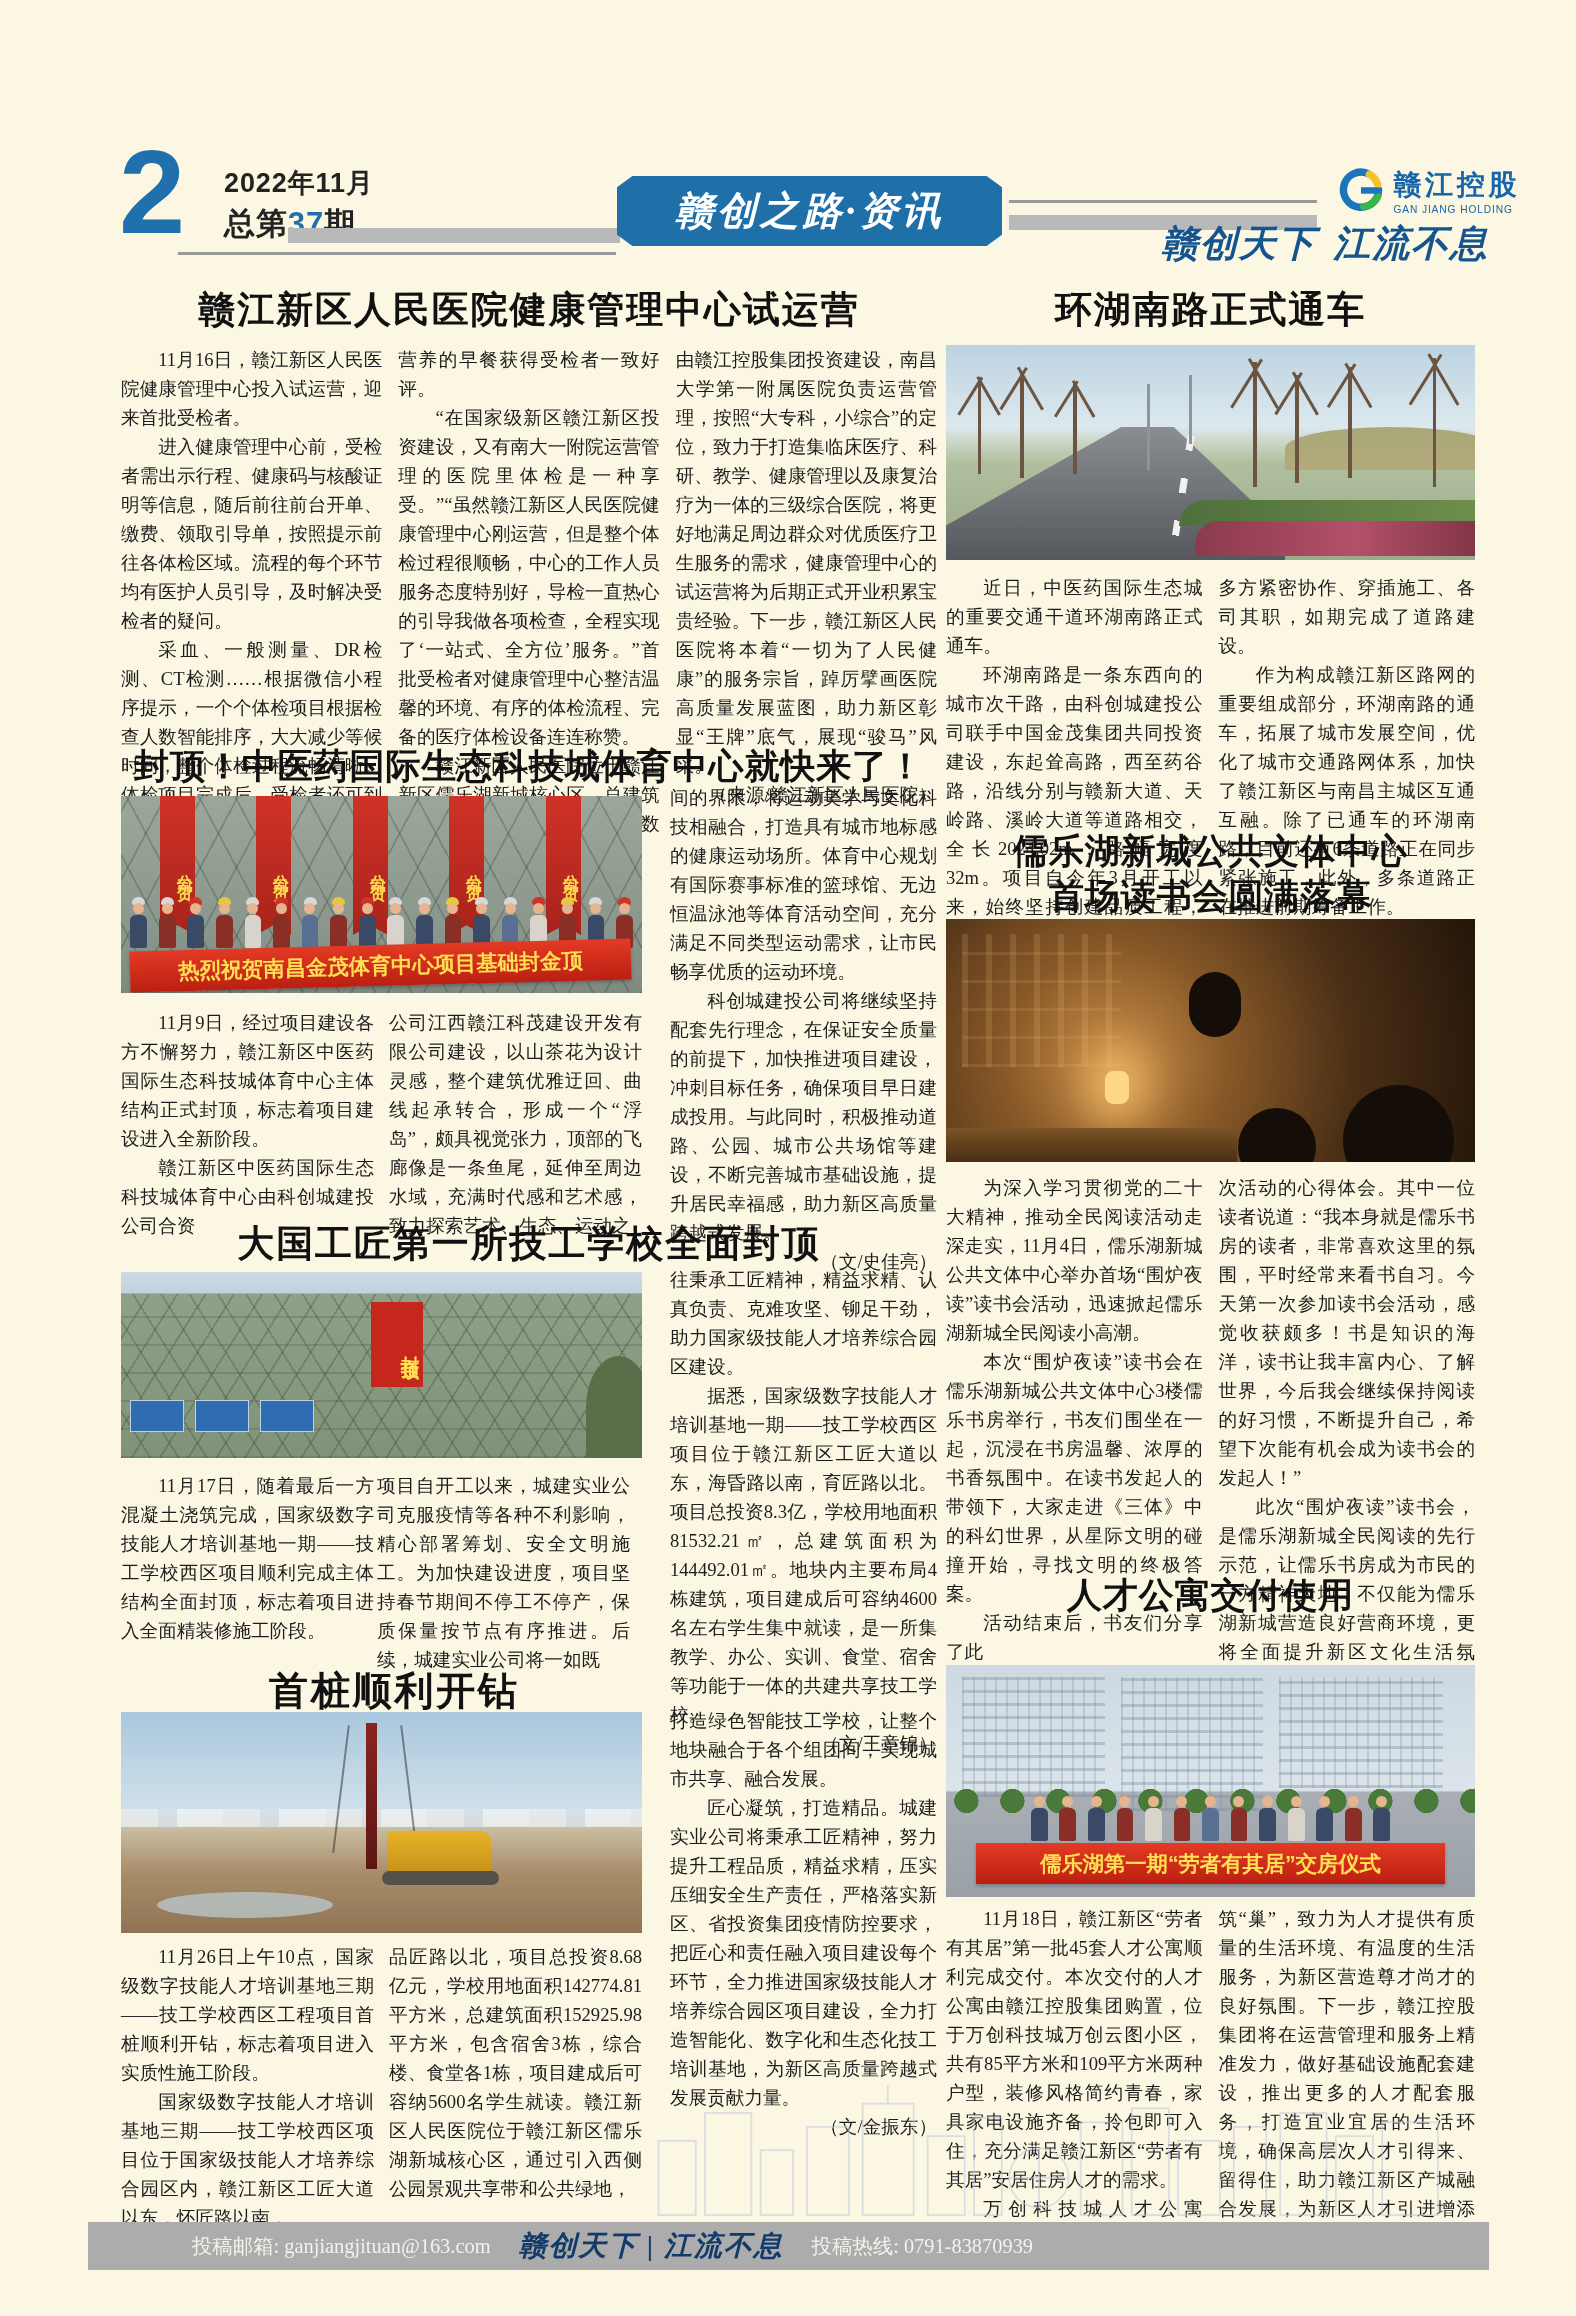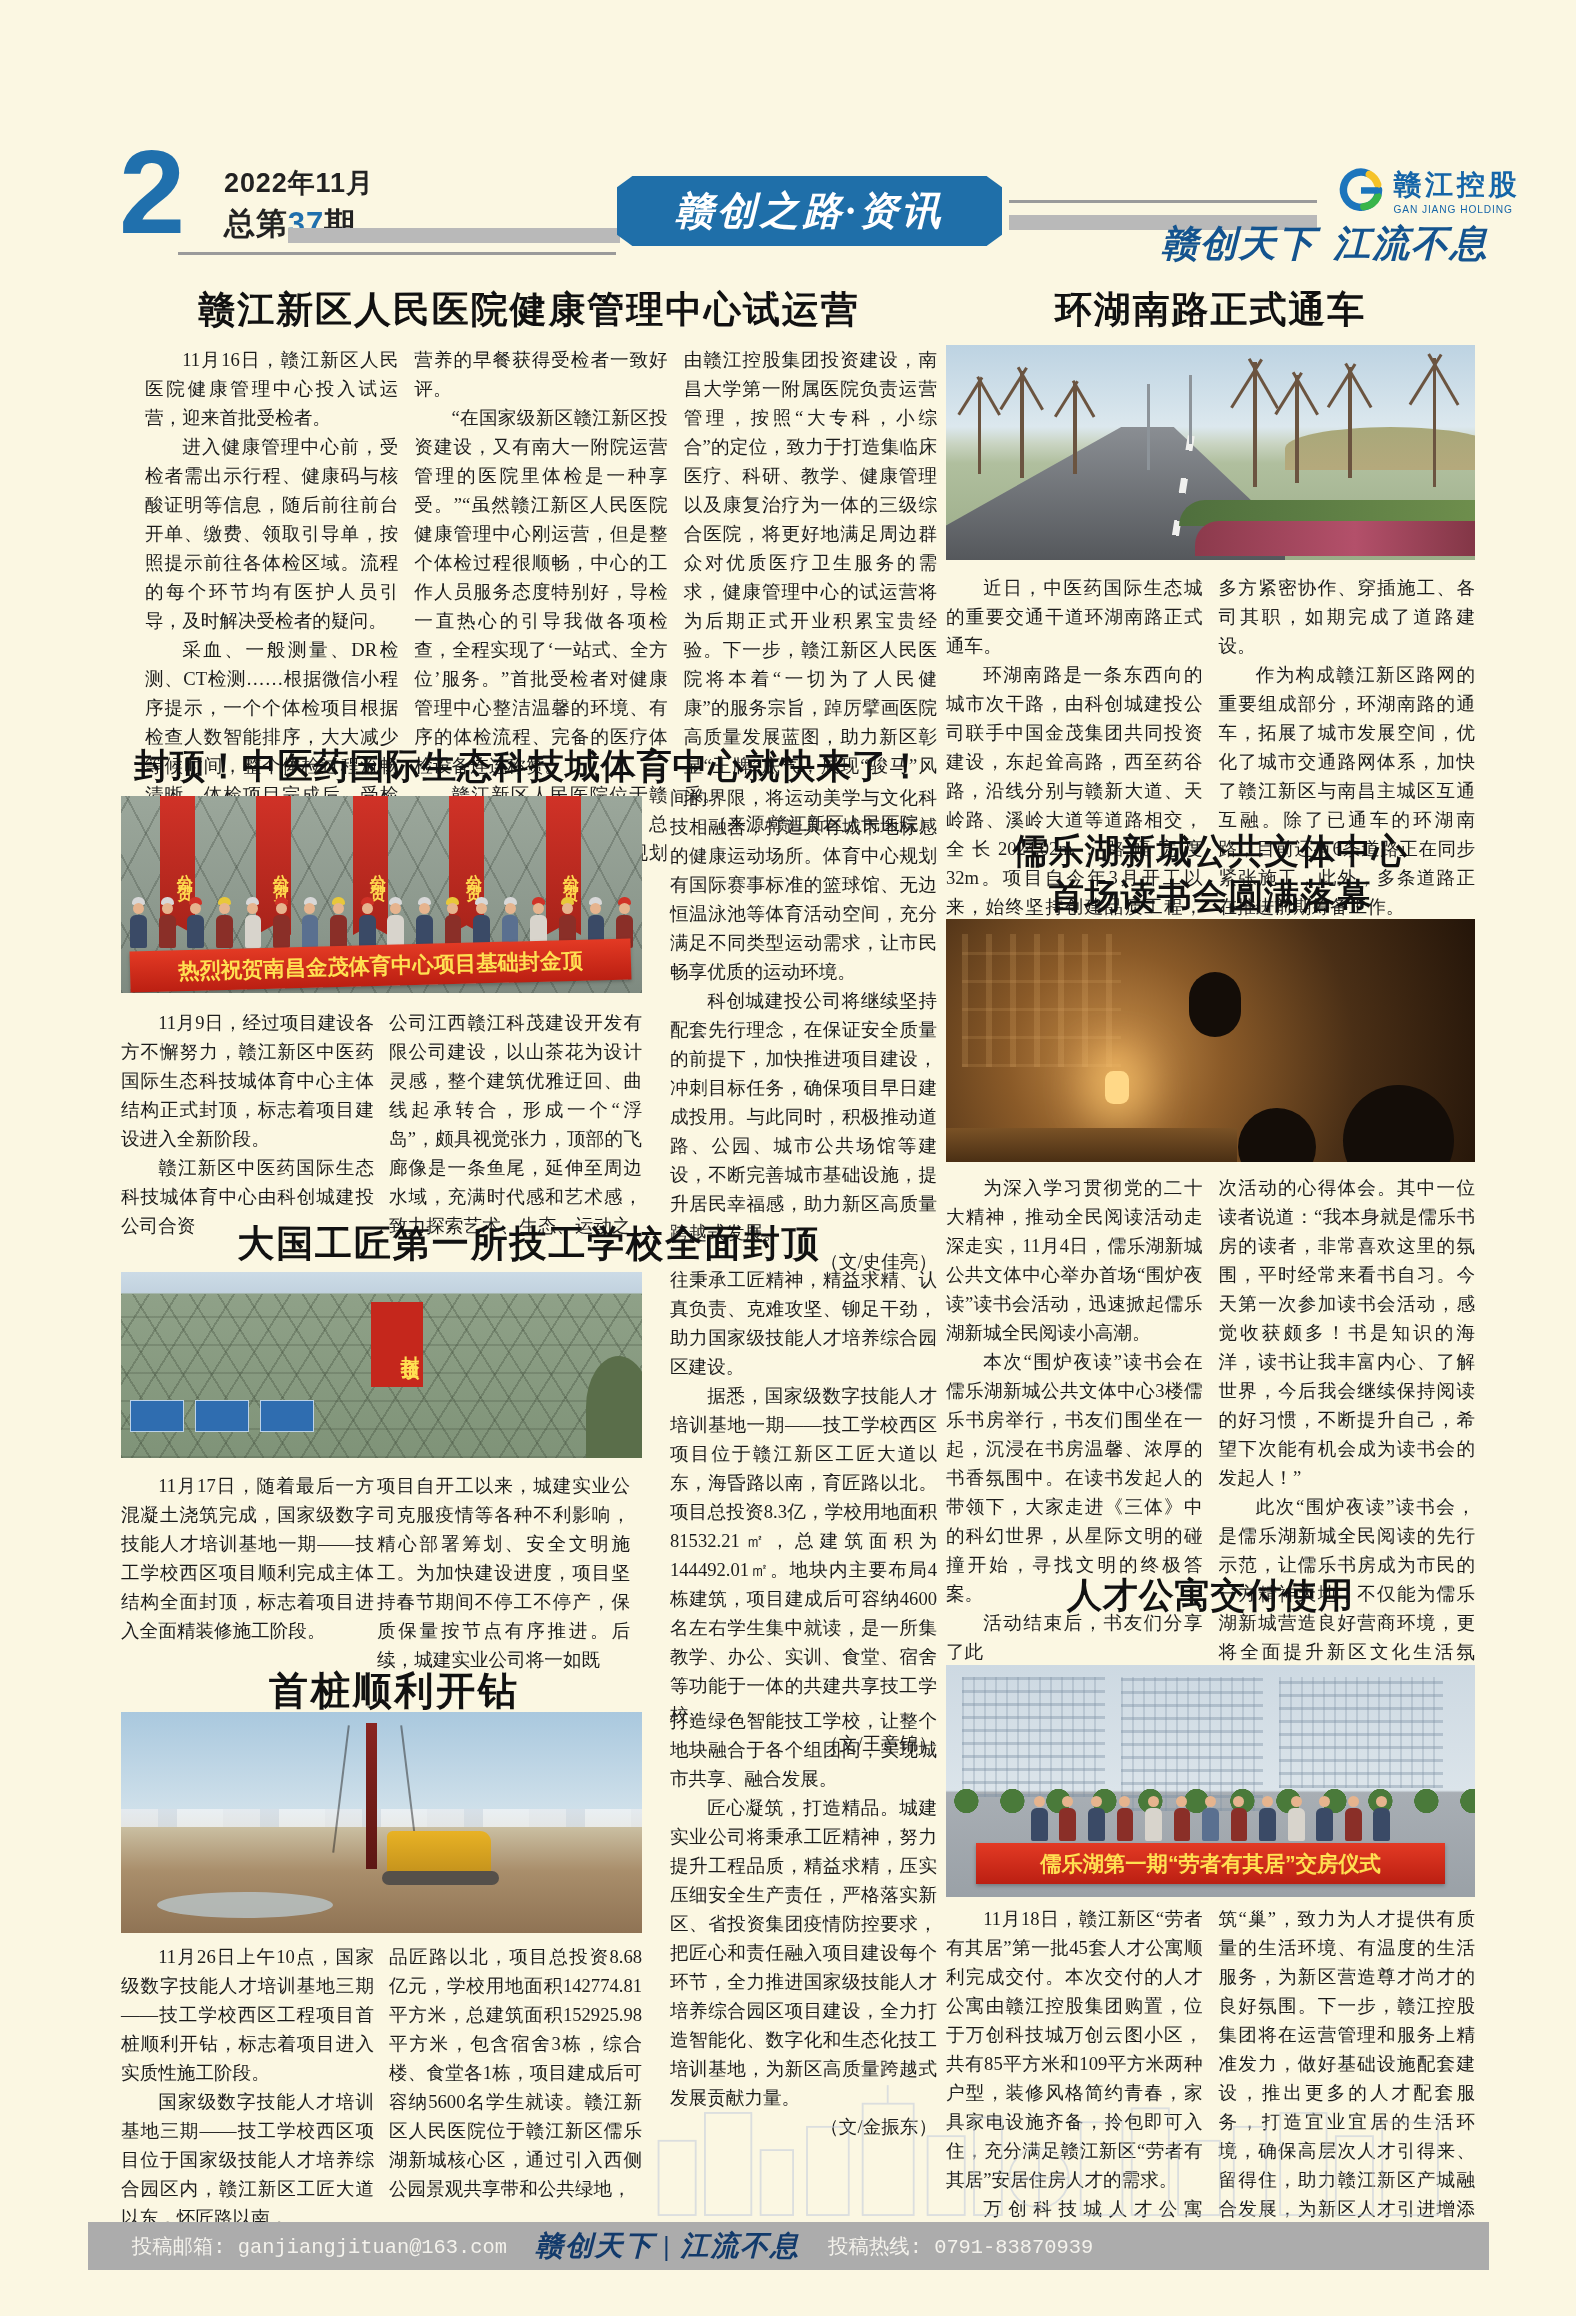--- a/index.html
+++ b/index.html
@@ -121,21 +121,21 @@
   .ph-hand .tw{top:5%;background:linear-gradient(90deg,#e3e7ea,#cfd6db);
      background-image:repeating-linear-gradient(0deg,rgba(120,140,160,.38) 0 2.8px,transparent 2.8px 13px),
                       repeating-linear-gradient(90deg,rgba(120,140,160,.28) 0 1.9px,transparent 1.9px 11px);}
   .ph-hand .greens{top:53%;left:0;right:0;height:32px;background:
      radial-gradient(circle 13px at 20.4px 13px,#4a7a3a 92%,transparent 95%);
      background-size:46px 32px;background-repeat:repeat-x;}
 
   
   .footer{position:absolute;left:88px;top:2222px;width:1401px;height:48px;background:#ACACAC;
           display:flex;align-items:center;justify-content:center;gap:28px;padding-right:352px;}
-  .footer .fmail,.footer .fhot{font-family:Liberation Mono, monospace;font-size:20.4px;color:#f4f2ec;white-space:nowrap;}
+  .footer .fmail,.footer .fhot{font-family:Liberation Serif, serif;font-size:20.4px;color:#f4f2ec;white-space:nowrap;}
   .footer .fslogan{font-style:italic;font-weight:700;font-size:28px;color:#123A6B;white-space:nowrap;letter-spacing:1.9px;}
   .skyline{position:absolute;left:640px;top:2085px;opacity:.55;}
 </style>
 </head>
 <body data-name="newspaper-page">
 
 <div class="pagenum" data-name="page-number">2</div>
 <div class="dateblock" data-name="date-block">
   <div class="d1" data-name="date-line">2022年11月</div>
   <div class="d2" data-name="issue-line"><span data-name="issue-prefix">总第</span><span class="blue" data-name="issue-number">37</span><span data-name="issue-suffix">期</span></div>
@@ -159,21 +159,21 @@
   </svg>
   <div data-name="logo-text-block">
     <div class="lname" data-name="logo-name">赣江控股</div>
     <div class="lsub" data-name="logo-subtitle">GAN JIANG HOLDING</div>
   </div>
 </div>
 
 <section class="article" data-name="article-health-center" style="left:121px;top:278px;width:816px;height:464px;">
   <h2 class="a-title t40" data-name="article-title" style="top:7.4px;">赣江新区人民医院健康管理中心试运营</h2>
   <div class="cols-flex" data-name="article-columns" style="left:0;top:67px;width:816px;">
-    <div class="fcol" data-name="text-column" style="width:262px;margin-left:24px;">
+    <div class="fcol" data-name="text-column" style="width:262px;">
         <p class="para indent" data-name="paragraph">11月16日，赣江新区人民医院健康管理中心投入试运营，迎来首批受检者。</p>
         <p class="para indent" data-name="paragraph">进入健康管理中心前，受检者需出示行程、健康码与核酸证明等信息，随后前往前台开单、缴费、领取引导单，按照提示前往各体检区域。流程的每个环节均有医护人员引导，及时解决受检者的疑问。</p>
         <p class="para indent" data-name="paragraph">采血、一般测量、DR检测、CT检测……根据微信小程序提示，一个个体检项目根据检查人数智能排序，大大减少等候时间，整个体检过程流畅清晰。体检项目完成后，受检者还可到食堂用餐，丰富</p>
       </div>
     <div class="fcol" data-name="text-column" style="width:262px;">
         <p class="para flow" data-name="paragraph">营养的早餐获得受检者一致好评。</p>
         <p class="para indent" data-name="paragraph">“在国家级新区赣江新区投资建设，又有南大一附院运营管理的医院里体检是一种享受。”“虽然赣江新区人民医院健康管理中心刚运营，但是整个体检过程很顺畅，中心的工作人员服务态度特别好，导检一直热心的引导我做各项检查，全程实现了‘一站式、全方位’服务。”首批受检者对健康管理中心整洁温馨的环境、有序的体检流程、完备的医疗体检设备连连称赞。</p>
         <p class="para indent" data-name="paragraph">赣江新区人民医院位于赣江新区儒乐湖新城核心区，总建筑面积约14万平方米，规划床位数为600床。</p>
       </div>
     <div class="fcol" data-name="text-column" style="width:262px;">

